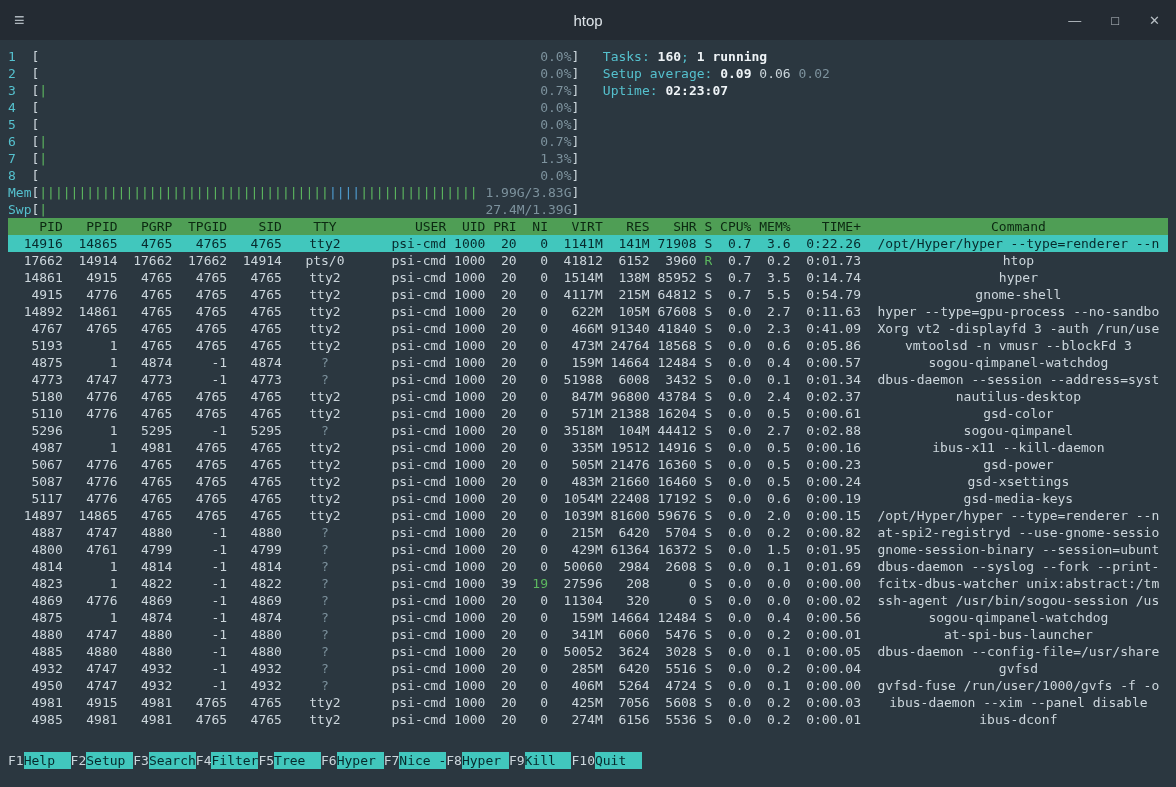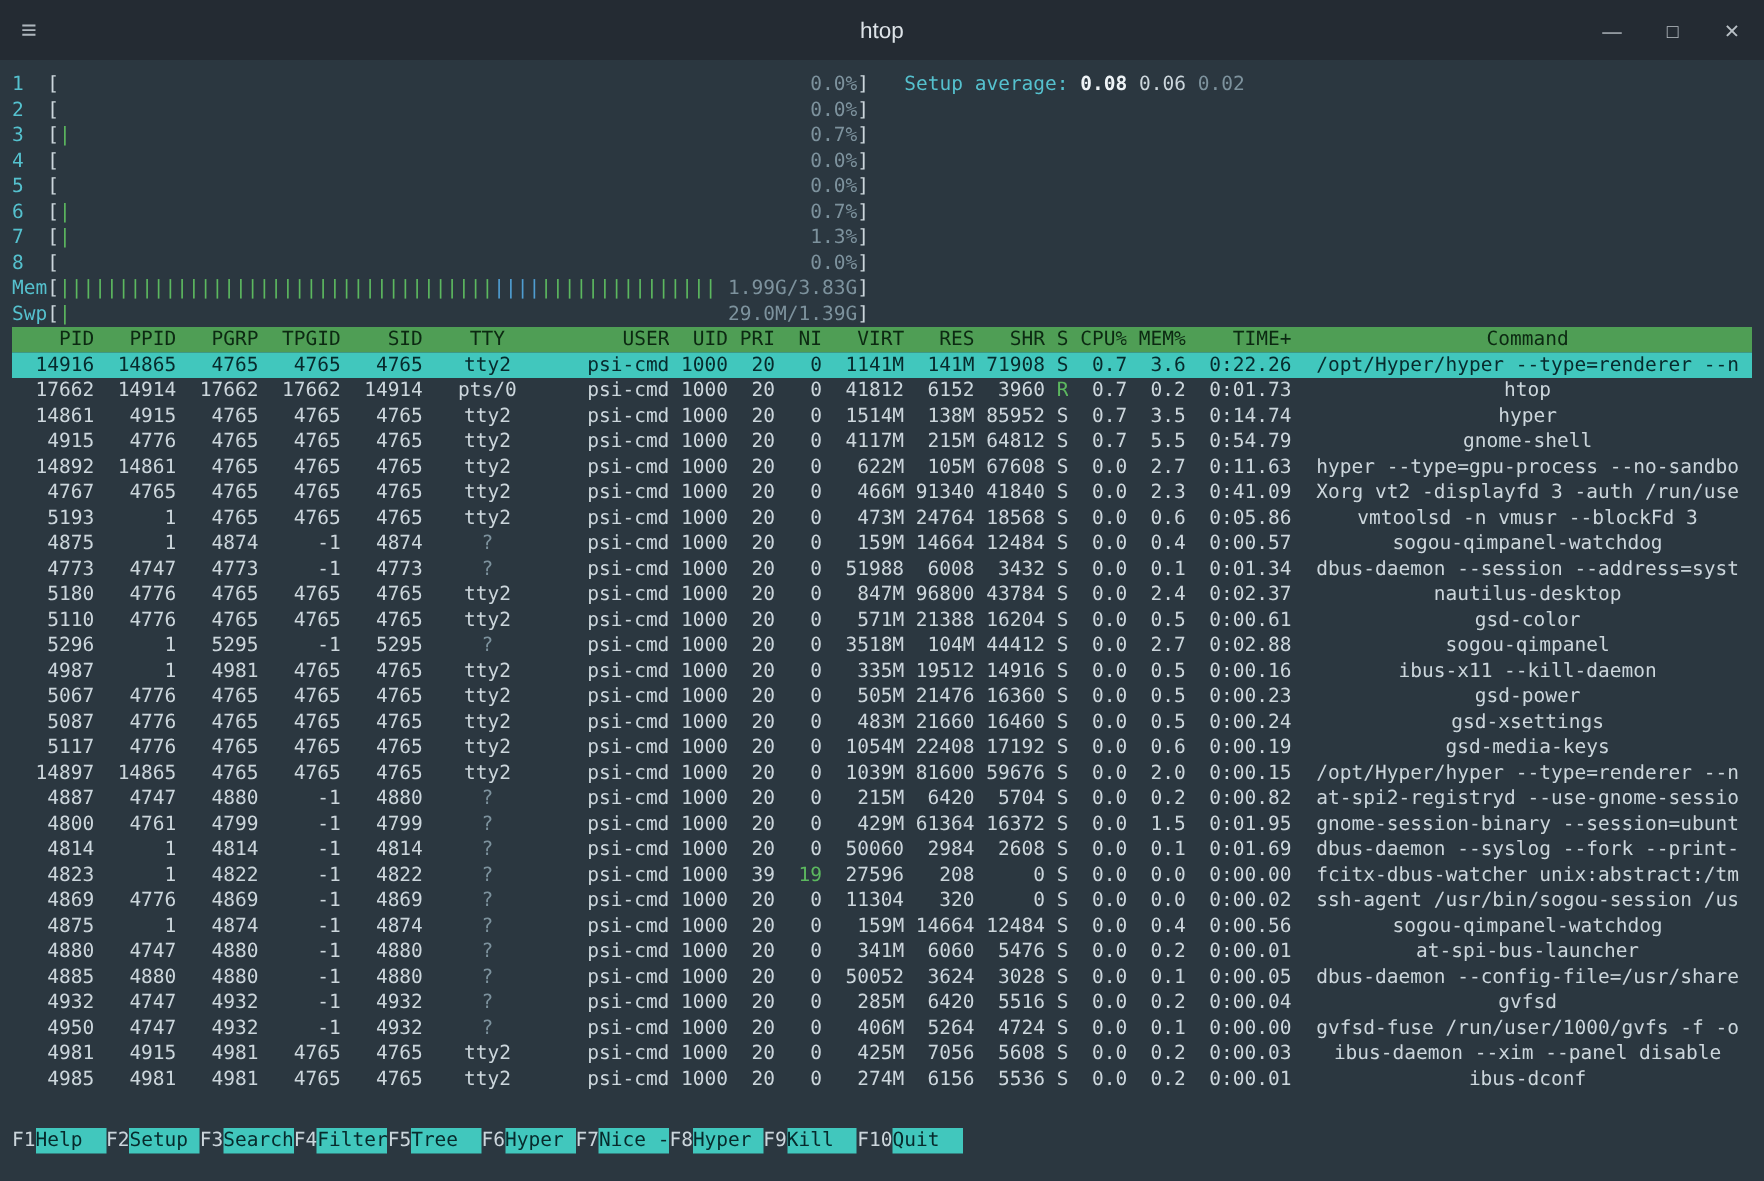--- a/index.html
+++ b/index.html
@@ -81,25 +81,27 @@
             <div class="meter"><span class="mid">3</span><span class="br">[</span><span class="mtrack"><span class="segs"><span class="seg fg-green">|</span></span><span class="mval">0.7%</span></span><span class="br brc">]</span></div>
             <div class="meter"><span class="mid">4</span><span class="br">[</span><span class="mtrack"><span class="segs"><span class="seg fg-green"></span></span><span class="mval">0.0%</span></span><span class="br brc">]</span></div>
             <div class="meter"><span class="mid">5</span><span class="br">[</span><span class="mtrack"><span class="segs"><span class="seg fg-green"></span></span><span class="mval">0.0%</span></span><span class="br brc">]</span></div>
             <div class="meter"><span class="mid">6</span><span class="br">[</span><span class="mtrack"><span class="segs"><span class="seg fg-green">|</span></span><span class="mval">0.7%</span></span><span class="br brc">]</span></div>
             <div class="meter"><span class="mid">7</span><span class="br">[</span><span class="mtrack"><span class="segs"><span class="seg fg-green">|</span></span><span class="mval">1.3%</span></span><span class="br brc">]</span></div>
             <div class="meter"><span class="mid">8</span><span class="br">[</span><span class="mtrack"><span class="segs"><span class="seg fg-green"></span></span><span class="mval">0.0%</span></span><span class="br brc">]</span></div>
           </div>
 
         <div class="meter"><span class="mid">Mem</span><span class="br">[</span><span class="mtrack"><span class="segs"><span class="seg fg-green">|||||||||||||||||||||||||||||||||||||</span><span class="seg fg-blue">||||</span><span class="seg fg-green">|||||||||||||||</span></span><span class="mval">1.99G/3.83G</span></span><span class="br">]</span></div>
 
-        <div class="meter"><span class="mid">Swp</span><span class="br">[</span><span class="mtrack"><span class="segs"><span class="seg fg-green">|</span></span><span class="mval">29.0M/1.39G</span></span><span class="br">]</span></div>
+        <div class="meter"><span class="mid">Swp</span><span class="br">[</span><span class="mtrack"><span class="segs"><span class="seg fg-green">|</span></span><span class="mval">27.4M/1.39G</span></span><span class="br">]</span></div>
       </div>
 
       <div class="info">
-        <div class="iline"><span class="fg-cyan">Setup average: </span><span class="fg-bright b">0.08 </span><span>0.06 </span><span class="fg-dim">0.02</span></div>
+        <div class="iline"><span class="fg-cyan">Tasks: </span><span class="fg-bright b">160</span><span class="fg-cyan">; </span><span class="fg-bright b">1 running</span></div>
+        <div class="iline"><span class="fg-cyan">Setup average: </span><span class="fg-bright b">0.09 </span><span>0.06 </span><span class="fg-dim">0.02</span></div>
+        <div class="iline"><span class="fg-cyan">Uptime: </span><span class="fg-bright b">02:23:07</span></div>
       </div>
 
     </div>
 
     <div>
       <div class="thead"><span class="cell c0">PID</span><span class="cell c1">PPID</span><span class="cell c2">PGRP</span><span class="cell c3">TPGID</span><span class="cell c4">SID</span><span class="cell c5">TTY</span><span class="cell c6">USER</span><span class="cell c7">UID</span><span class="cell c8">PRI</span><span class="cell c9">NI</span><span class="cell c10">VIRT</span><span class="cell c11">RES</span><span class="cell c12">SHR</span><span class="cell c13">S</span><span class="cell c14">CPU%</span><span class="cell c15">MEM%</span><span class="cell c16">TIME+</span><span class="cell c17">Command</span></div>
       <div>
           <div class="prow selected"><span class="cell c0">14916</span><span class="cell c1">14865</span><span class="cell c2">4765</span><span class="cell c3">4765</span><span class="cell c4">4765</span><span class="cell c5">tty2</span><span class="cell c6">psi-cmd</span><span class="cell c7">1000</span><span class="cell c8">20</span><span class="cell c9">0</span><span class="cell c10">1141M</span><span class="cell c11">141M</span><span class="cell c12">71908</span><span class="cell c13">S</span><span class="cell c14">0.7</span><span class="cell c15">3.6</span><span class="cell c16">0:22.26</span><span class="cell c17">/opt/Hyper/hyper --type=renderer --n</span></div>
           <div class="prow"><span class="cell c0">17662</span><span class="cell c1">14914</span><span class="cell c2">17662</span><span class="cell c3">17662</span><span class="cell c4">14914</span><span class="cell c5">pts/0</span><span class="cell c6">psi-cmd</span><span class="cell c7">1000</span><span class="cell c8">20</span><span class="cell c9">0</span><span class="cell c10">41812</span><span class="cell c11">6152</span><span class="cell c12">3960</span><span class="cell c13 fg-green">R</span><span class="cell c14">0.7</span><span class="cell c15">0.2</span><span class="cell c16">0:01.73</span><span class="cell c17">htop</span></div>
           <div class="prow"><span class="cell c0">14861</span><span class="cell c1">4915</span><span class="cell c2">4765</span><span class="cell c3">4765</span><span class="cell c4">4765</span><span class="cell c5">tty2</span><span class="cell c6">psi-cmd</span><span class="cell c7">1000</span><span class="cell c8">20</span><span class="cell c9">0</span><span class="cell c10">1514M</span><span class="cell c11">138M</span><span class="cell c12">85952</span><span class="cell c13">S</span><span class="cell c14">0.7</span><span class="cell c15">3.5</span><span class="cell c16">0:14.74</span><span class="cell c17">hyper</span></div>

